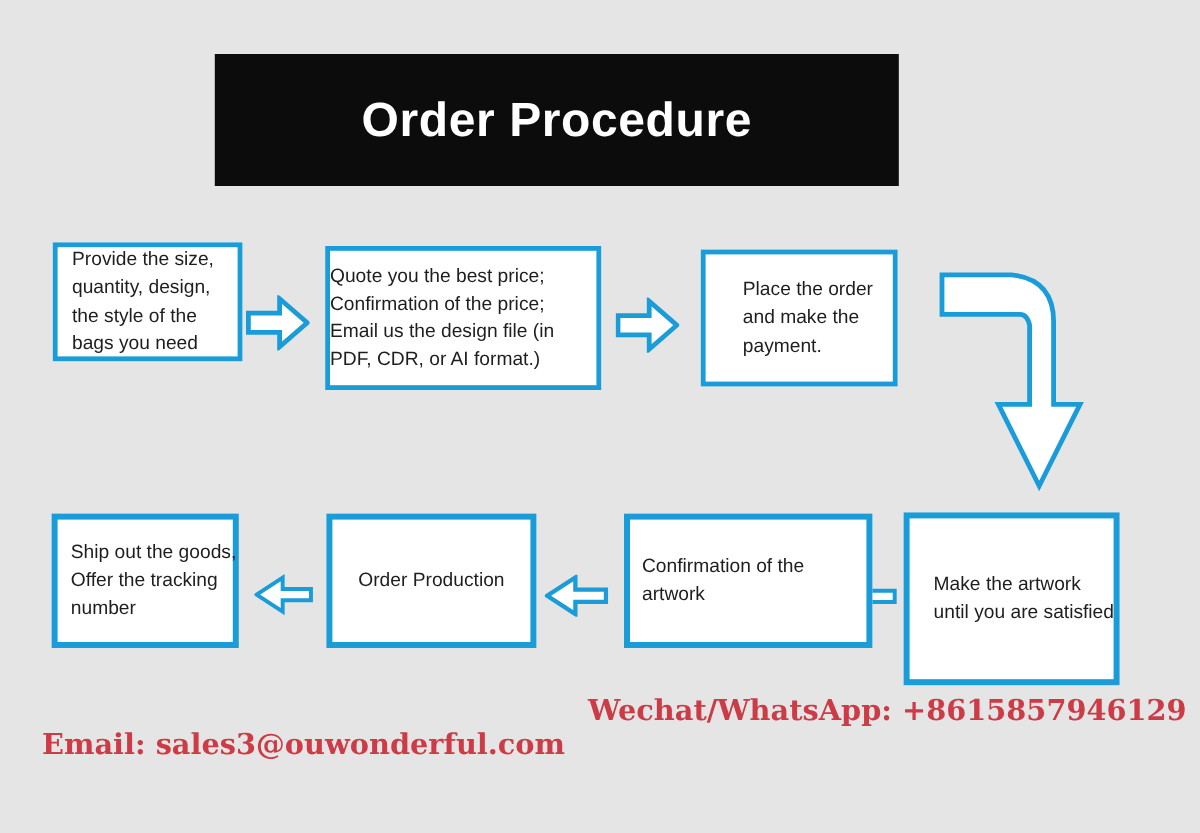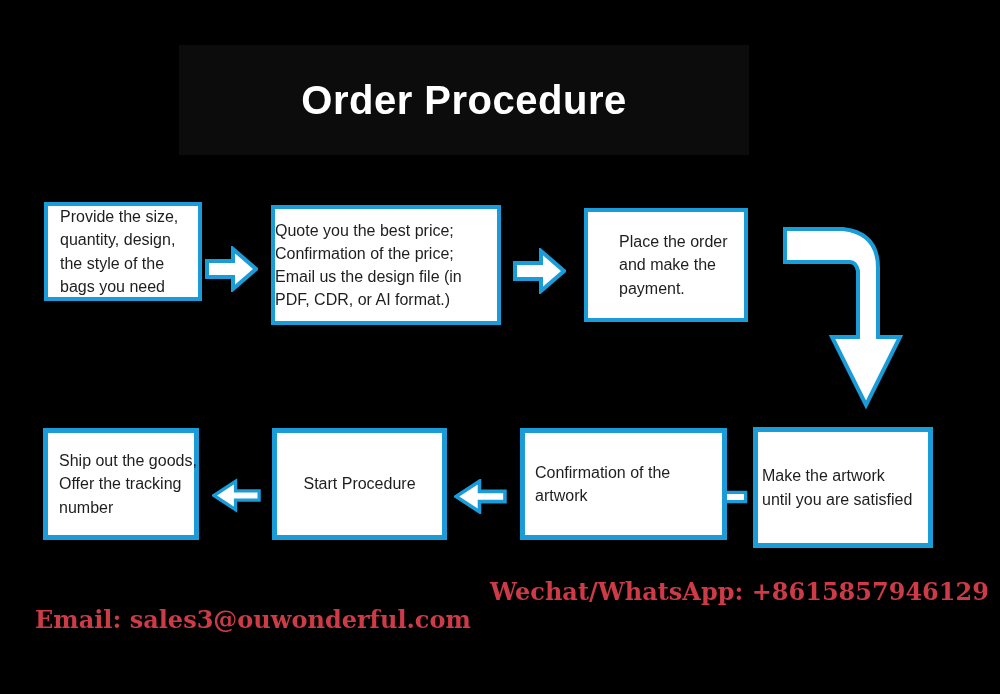--- a/index.html
+++ b/index.html
@@ -4,21 +4,21 @@
 <title>Order Procedure</title>
 <style>
   :root{
     --accent-blue:#1a9cd8;
     --contact-red:#cc3b46;
     --title-bg:#0c0c0c;
     --title-fg:#ffffff;
   }
   html,body{margin:0;padding:0;background:#ffffff;}
   .canvas{
-    position:relative;width:1000px;height:694px;background:#000000;
+    position:relative;width:1000px;height:694px;background:#e5e5e5;
     overflow:hidden;font-family:"Liberation Sans",sans-serif;
   }
   .title-bar{
     position:absolute;left:179px;top:45px;width:570px;height:110px;
     background:var(--title-bg);color:var(--title-fg);
     display:flex;align-items:center;justify-content:center;
   }
   .title-text{
     font-size:40px;font-weight:700;letter-spacing:0.5px;
     font-family:"Liberation Sans","DejaVu Sans",sans-serif;
@@ -29,21 +29,21 @@
     display:flex;align-items:center;
     color:#1e1e1e;font-size:16px;line-height:1.45;
   }
   .flow-box .box-text{white-space:pre;display:block;}
   .row2{border-width:5px;}
   
   .b0{left:44px;top:202px;width:158px;height:99px;padding-left:12px;}
   .b1{left:271px;top:205px;width:230px;height:120px;}
   .b2{left:584px;top:208px;width:164px;height:114px;padding-left:31px;}
   
-  .b3{left:753px;top:427px;width:180px;height:121px;padding-left:4px;}
+  .b3{left:753px;top:427px;width:180px;height:144px;padding-left:20px;}
   .b4{left:520px;top:428px;width:207px;height:112px;padding-left:10px;}
   .b5{left:272px;top:428px;width:175px;height:112px;justify-content:center;}
   .b6{left:43px;top:428px;width:156px;height:112px;padding-left:11px;}
   .arrow{position:absolute;color:var(--accent-blue);}
   .arrow svg{display:block;width:100%;height:100%;}
   .ar1{left:205px;top:246px;width:53px;height:46px;}
   .ar2{left:513px;top:248px;width:53px;height:46px;}
   .elbow{left:775px;top:220px;width:135px;height:192px;}
   .al1{left:698px;top:481px;width:50px;height:32px;}
   .al2{left:454px;top:479px;width:53px;height:35px;}
@@ -120,21 +120,21 @@
 artwork</span>
   </div>
 
   <div class="arrow al2">
     <svg viewBox="0 0 52 34" xmlns="http://www.w3.org/2000/svg">
       <polygon points="50,12 25,12 25,2 2,17 25,32 25,22 50,22" fill="#ffffff" stroke="currentColor" stroke-width="3.5" stroke-linejoin="miter"></polygon>
     </svg>
   </div>
 
   <div class="flow-box row2 b5">
-    <span class="box-text">Start Procedure</span>
+    <span class="box-text">Order Production</span>
   </div>
 
   <div class="arrow al3">
     <svg viewBox="0 0 52 34" xmlns="http://www.w3.org/2000/svg">
       <polygon points="50,12 25,12 25,2 2,17 25,32 25,22 50,22" fill="#ffffff" stroke="currentColor" stroke-width="3.5" stroke-linejoin="miter"></polygon>
     </svg>
   </div>
 
   <div class="flow-box row2 b6">
     <span class="box-text">Ship out the goods,

